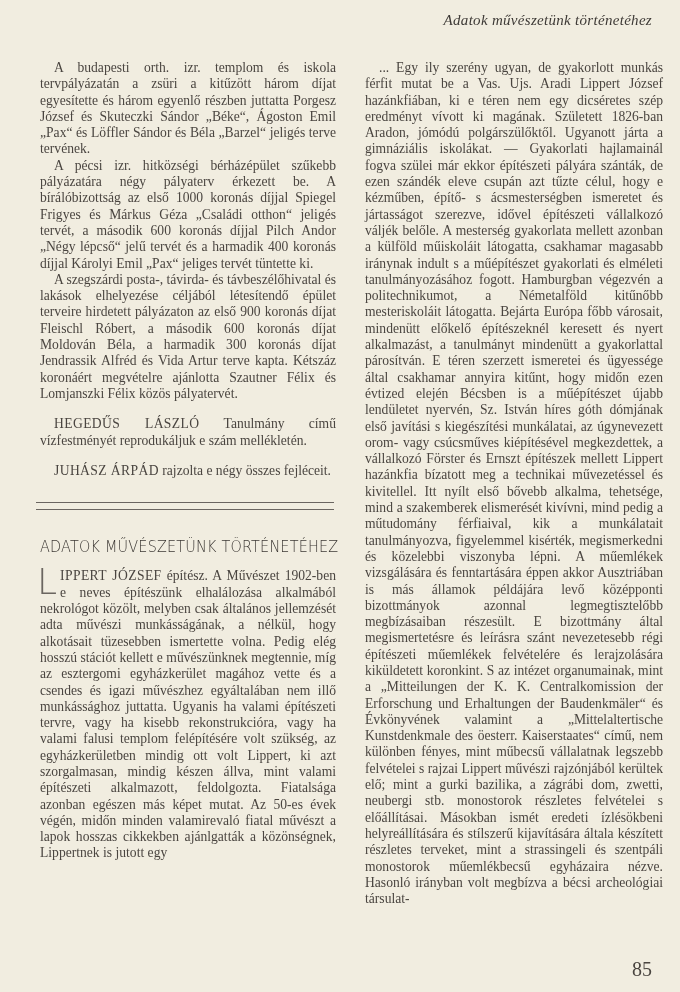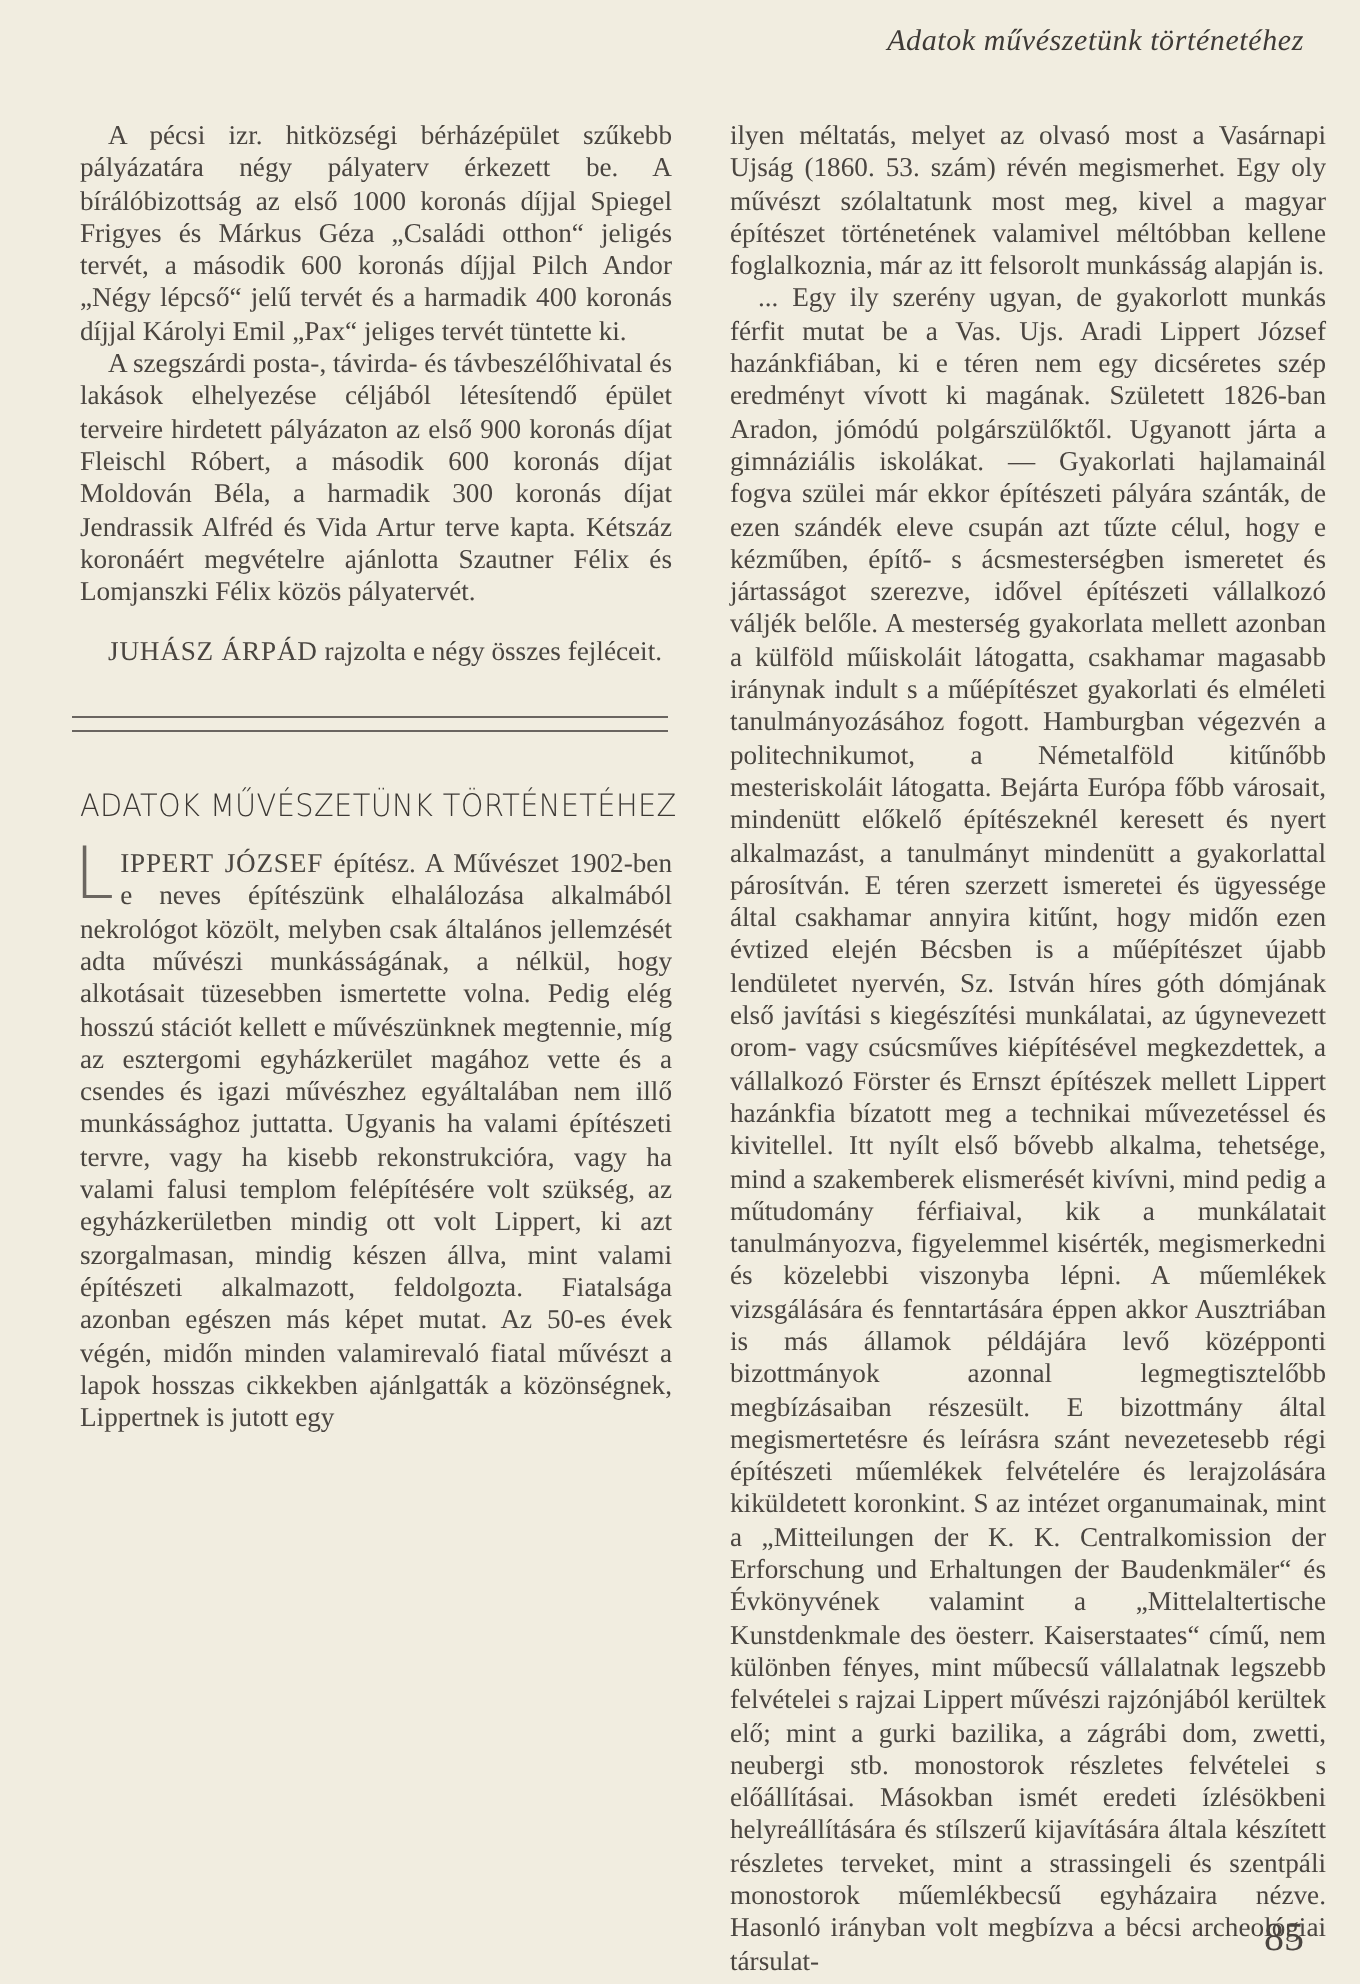--- a/index.html
+++ b/index.html
@@ -54,31 +54,32 @@
 </head>
 <body>
 
 <div class="page">
 
   <div class="running-head">
     <span>Adatok művészetünk történetéhez</span>
   </div>
 
   <div class="col left">
+    <p>A budapesti orth. izr. templom és iskola tervpályázatán a zsüri a kitűzött három díjat egyesítette és három egyenlő részben juttatta Porgesz József és Skuteczki Sándor „Béke“, Ágoston Emil „Pax“ és Löffler Sándor és Béla „Barzel“ jeligés terve tervének.</p>
     <p>A pécsi izr. hitközségi bérházépület szűkebb pályázatára négy pályaterv érkezett be. A bírálóbizottság az első 1000 koronás díjjal Spiegel Frigyes és Márkus Géza „Családi otthon“ jeligés tervét, a második 600 koronás díjjal Pilch Andor „Négy lépcső“ jelű tervét és a harmadik 400 koronás díjjal Károlyi Emil „Pax“ jeliges tervét tüntette ki.</p>
     <p>A szegszárdi posta-, távirda- és távbeszélőhivatal és lakások elhelyezése céljából létesítendő épület terveire hirdetett pályázaton az első 900 koronás díjat Fleischl Róbert, a második 600 koronás díjat Moldován Béla, a harmadik 300 koronás díjat Jendrassik Alfréd és Vida Artur terve kapta. Kétszáz koronáért megvételre ajánlotta Szautner Félix és Lomjanszki Félix közös pályatervét.</p>
 
+    <p class="gap"><span class="smallcaps">HEGEDŰS LÁSZLÓ</span><span> Tanulmány című vízfestményét reprodukáljuk e szám mellékletén.</span></p>
     <p class="gap"><span class="smallcaps">JUHÁSZ ÁRPÁD</span><span> rajzolta e négy összes fejléceit.</span></p>
 
     <div class="divider"></div>
 
     <div class="section-title">ADATOK MŰVÉSZETÜNK TÖRTÉNETÉHEZ</div>
 
     <p class="lead"><span class="dropcap">L</span><span class="smallcaps">IPPERT JÓZSEF</span><span> építész. A Művészet 1902-ben e neves építészünk elhalálozása alkalmából nekrológot közölt, melyben csak általános jellemzését adta művészi munkásságának, a nélkül, hogy alkotásait tüzesebben ismertette volna. Pedig elég hosszú stációt kellett e művészünknek megtennie, míg az esztergomi egyházkerület magához vette és a csendes és igazi művészhez egyáltalában nem illő munkássághoz juttatta. Ugyanis ha valami építészeti tervre, vagy ha kisebb rekonstrukcióra, vagy ha valami falusi templom felépítésére volt szükség, az egyházkerületben mindig ott volt Lippert, ki azt szorgalmasan, mindig készen állva, mint valami építészeti alkalmazott, feldolgozta. Fiatalsága azonban egészen más képet mutat. Az 50-es évek végén, midőn minden valamirevaló fiatal művészt a lapok hosszas cikkekben ajánlgatták a közönségnek, Lippertnek is jutott egy</span></p>
   </div>
 
   <div class="col right">
-    <p class="noindent">ilyen méltatás, melyet az olvasó most a Vasárnapi Ujság (1860. 53. szám) révén megismerhet. Egy oly művészt szólaltatunk most meg, kivel a magyar építészet történetének valamivel méltóbban kellene foglalkoznia, már az itt felsorolt munkásság alapján is.</p>
     <p>... Egy ily szerény ugyan, de gyakorlott munkás férfit mutat be a Vas. Ujs. Aradi Lippert József hazánkfiában, ki e téren nem egy dicséretes szép eredményt vívott ki magának. Született 1826-ban Aradon, jómódú polgárszülőktől. Ugyanott járta a gimnáziális iskolákat. — Gyakorlati hajlamainál fogva szülei már ekkor építészeti pályára szánták, de ezen szándék eleve csupán azt tűzte célul, hogy e kézműben, építő- s ácsmesterségben ismeretet és jártasságot szerezve, idővel építészeti vállalkozó váljék belőle. A mesterség gyakorlata mellett azonban a külföld műiskoláit látogatta, csakhamar magasabb iránynak indult s a műépítészet gyakorlati és elméleti tanulmányozásához fogott. Hamburgban végezvén a politechnikumot, a Németalföld kitűnőbb mesteriskoláit látogatta. Bejárta Európa főbb városait, mindenütt előkelő építészeknél keresett és nyert alkalmazást, a tanulmányt mindenütt a gyakorlattal párosítván. E téren szerzett ismeretei és ügyessége által csakhamar annyira kitűnt, hogy midőn ezen évtized elején Bécsben is a műépítészet újabb lendületet nyervén, Sz. István híres góth dómjának első javítási s kiegészítési munkálatai, az úgynevezett orom- vagy csúcsműves kiépítésével megkezdettek, a vállalkozó Förster és Ernszt építészek mellett Lippert hazánkfia bízatott meg a technikai művezetéssel és kivitellel. Itt nyílt első bővebb alkalma, tehetsége, mind a szakemberek elismerését kivívni, mind pedig a műtudomány férfiaival, kik a munkálatait tanulmányozva, figyelemmel kisérték, megismerkedni és közelebbi viszonyba lépni. A műemlékek vizsgálására és fenntartására éppen akkor Ausztriában is más államok példájára levő középponti bizottmányok azonnal legmegtisztelőbb megbízásaiban részesült. E bizottmány által megismertetésre és leírásra szánt nevezetesebb régi építészeti műemlékek felvételére és lerajzolására kiküldetett koronkint. S az intézet organumainak, mint a „Mitteilungen der K. K. Centralkomission der Erforschung und Erhaltungen der Baudenkmäler“ és Évkönyvének valamint a „Mittelaltertische Kunstdenkmale des öesterr. Kaiserstaates“ című, nem különben fényes, mint műbecsű vállalatnak legszebb felvételei s rajzai Lippert művészi rajzónjából kerültek elő; mint a gurki bazilika, a zágrábi dom, zwetti, neubergi stb. monostorok részletes felvételei s előállításai. Másokban ismét eredeti ízlésökbeni helyreállítására és stílszerű kijavítására általa készített részletes terveket, mint a strassingeli és szentpáli monostorok műemlékbecsű egyházaira nézve. Hasonló irányban volt megbízva a bécsi archeológiai társulat-</p>
   </div>
 
   <div class="page-number">85</div>
 </div>
 
 </body></html>

